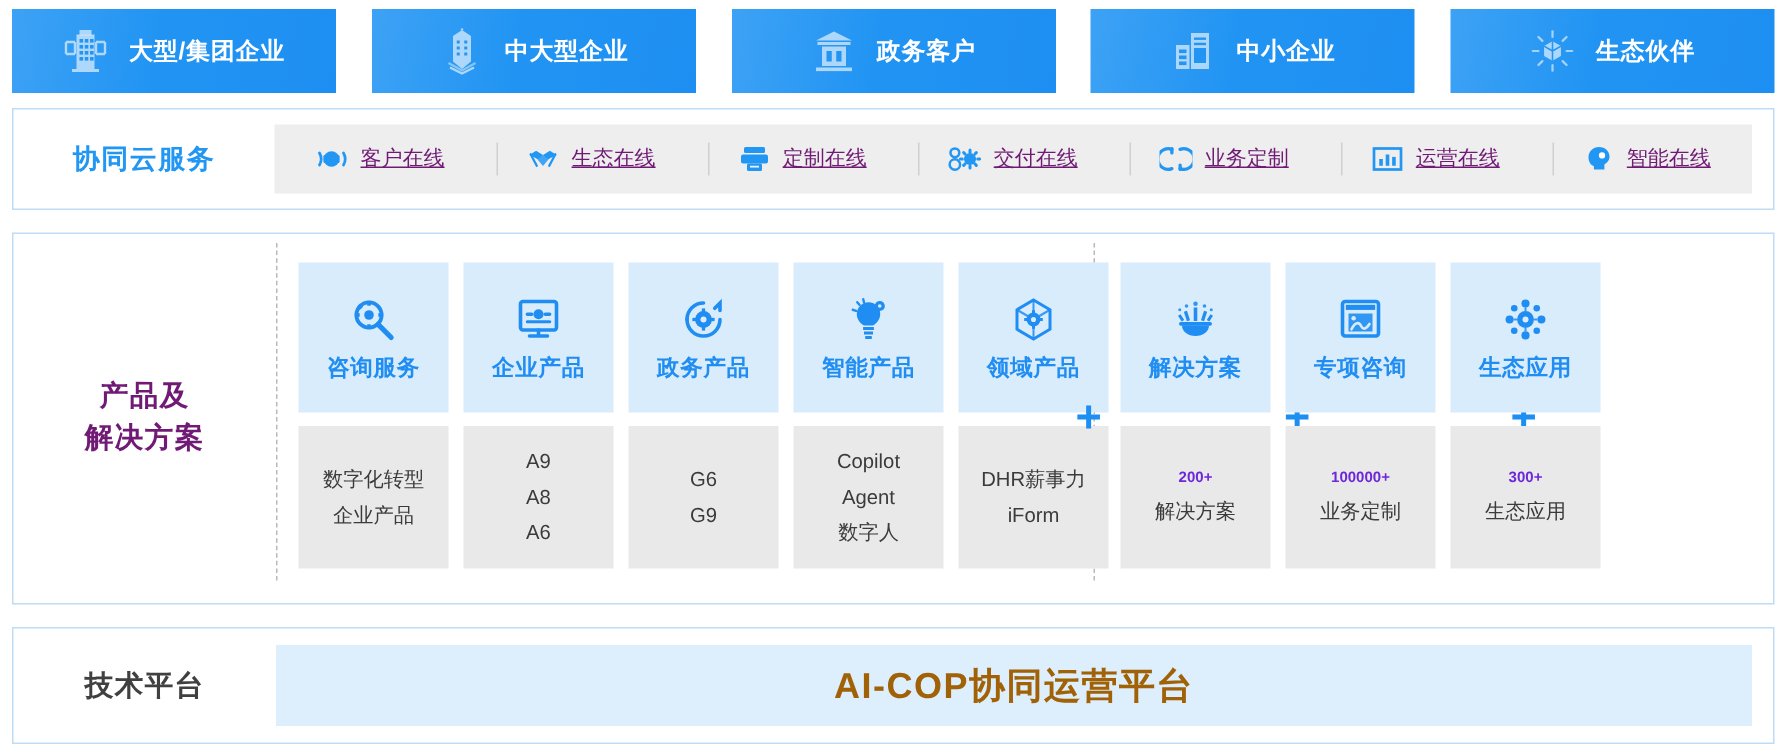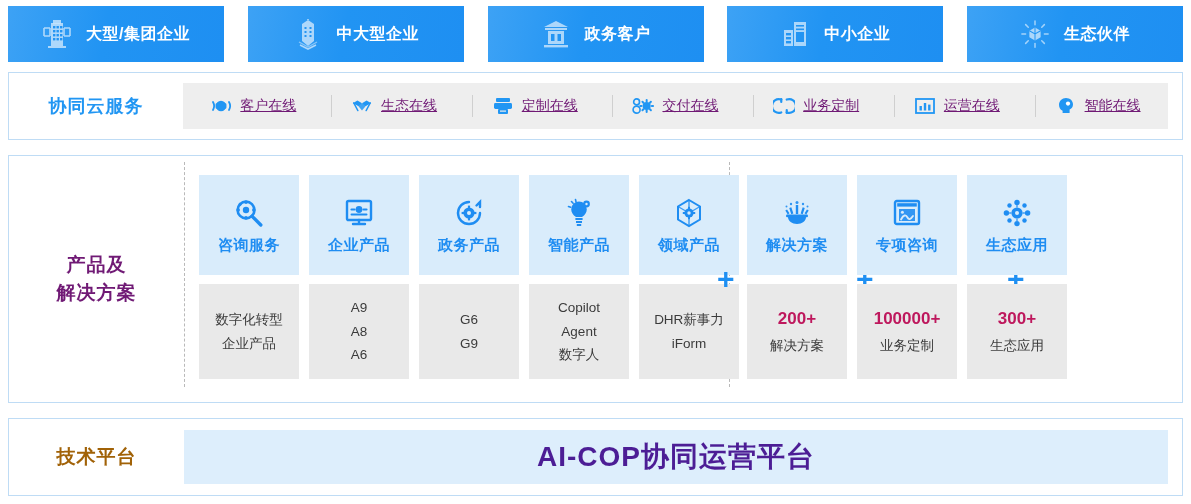--- a/index.html
+++ b/index.html
@@ -91,45 +91,45 @@
     display:flex;flex-direction:column;align-items:center;justify-content:center;gap:6px;
   }
   .card-head .p-ico{height:34px;display:flex;align-items:center;justify-content:center;}
   .card-head .p-lab{color:#1f8df2;font-size:15px;font-weight:bold;letter-spacing:.5px;white-space:nowrap;}
   .card-body{
     margin-top:9px;height:95px;background:#e9e9e9;
     display:flex;flex-direction:column;align-items:center;justify-content:center;
     gap:4px;
   }
   .card-body .bl{font-size:13.5px;color:#3b3b3b;line-height:1.45;white-space:nowrap;}
-  .card-body .bl.strong{font-weight:bold;font-size:17px;color:#be185d;}
+  .card-body .bl.strong{font-weight:bold;font-size:10px;color:#6d28d9;}
 
   .plus{
     position:absolute;top:108px;color:#1e8ff2;font-size:30px;font-weight:bold;
     line-height:1;
   }
   .plus-1{left:533px;}
   .plus-2{left:672px;}
   .plus-3{left:823px;}
 
   
   .tech-panel{
     position:absolute;left:8px;top:418px;width:1175px;height:78px;
     border:1px solid #bfdcf5;background:#fff;box-sizing:border-box;
     display:flex;align-items:center;
   }
   .tech-title{
     width:175px;flex:none;text-align:center;
-    color:#a16207;font-size:19px;font-weight:bold;letter-spacing:1px;
+    color:#404040;font-size:19px;font-weight:bold;letter-spacing:1px;
   }
   .tech-bar{
     flex:1;height:54px;background:#ddeefc;margin-right:14px;
     display:flex;align-items:center;justify-content:center;
   }
-  .tech-bar .t-lab{color:#4c1d95;font-size:28px;font-weight:bold;letter-spacing:1px;}
+  .tech-bar .t-lab{color:#a16207;font-size:24px;font-weight:bold;letter-spacing:1px;}
 </style>
 </head>
 <body>
 
 <div class="stage">
 
   <div class="tabs">
 
     <div class="tab">
       <span class="tab-ico">

